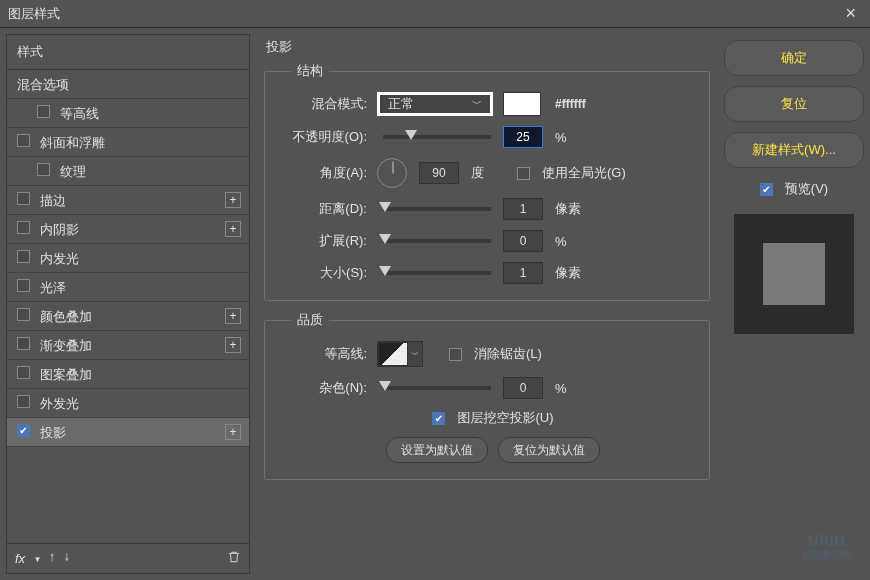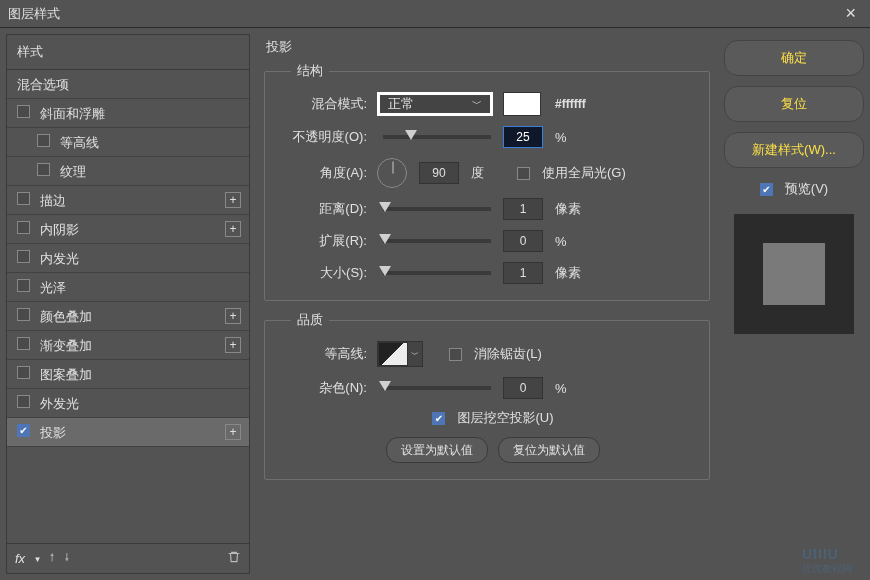--- a/index.html
+++ b/index.html
@@ -50,45 +50,45 @@
 .contour-dd { width: 14px; height: 24px; background: #444; display: flex; align-items: center; justify-content: center; font-size: 8px; cursor: pointer; }
 .btns-row { display: flex; justify-content: center; gap: 10px; margin-top: 2px; }
 .ps-btn { background: #5a5a5a; border: 1px solid #3a3a3a; color: #e0e0e0; height: 26px; padding: 0 14px; border-radius: 12px; cursor: pointer; font-size: 12px; }
 
 
 .right-col { width: 140px; display: flex; flex-direction: column; gap: 10px; padding-top: 6px; }
 .big-btn { background: #5a5a5a; border: 1px solid #444; color: #fde047; height: 36px; border-radius: 14px; cursor: pointer; font-size: 13px; }
 .preview-row { display: flex; align-items: center; justify-content: center; gap: 6px; margin-top: 2px; }
 .preview-box { width: 120px; height: 120px; background: #2b2b2b; margin: 6px auto 0; display: flex; align-items: center; justify-content: center; }
 .preview-inner { width: 62px; height: 62px; background: #7a7a7a; }
-.watermark { position: absolute; right: 18px; bottom: 4px; color: #4a6a8a; font-size: 10px; opacity: 0.6; text-align: left; }
+.watermark { position: absolute; right: 18px; bottom: 18px; color: #4a6a8a; font-size: 10px; opacity: 0.6; text-align: center; }
 </style>
 </head>
 <body>
 
 <div class="titlebar">
   <span>图层样式</span>
   <span class="close">×</span>
 </div>
 
 <div class="dialog-body">
 
   <div class="left-col">
     <div class="left-header">样式</div>
     <div class="style-list" id="style-list">
         <div class="style-item">
           <span>混合选项</span>
         </div>
+        <div class="style-item sub">
+          <span class="chk"></span>
+          <span>等高线</span>
+        </div>
         <div class="style-item">
           <span class="chk"></span>
           <span>斜面和浮雕</span>
-        </div>
-        <div class="style-item sub">
-          <span class="chk"></span>
-          <span>等高线</span>
         </div>
         <div class="style-item sub">
           <span class="chk"></span>
           <span>纹理</span>
         </div>
         <div class="style-item">
           <span class="chk"></span>
           <span>描边</span>
           <span class="add-btn">+</span>
         </div>

